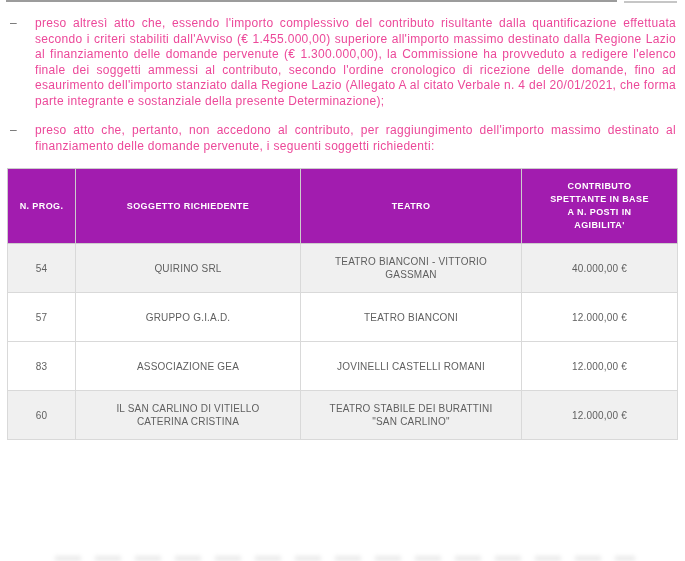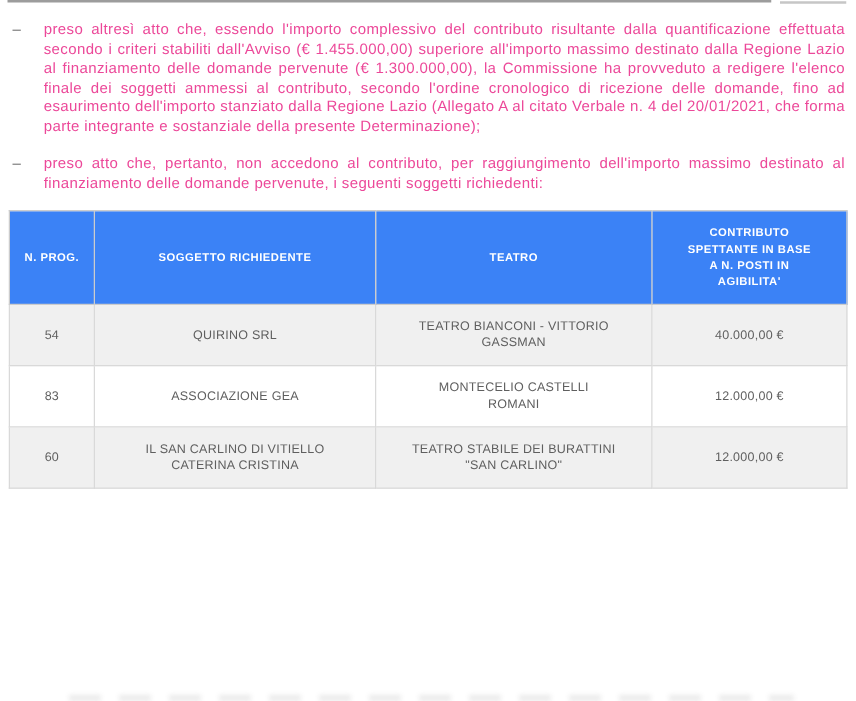--- a/index.html
+++ b/index.html
@@ -52,21 +52,21 @@
     table-layout: fixed;
     width: 670px;
     margin: 12px 0 0 -3px;
   }
   table.grants th, table.grants td {
     border: 1px solid #d9d9d9;
     text-align: center;
     vertical-align: middle;
   }
   table.grants thead th {
-    background: #3b82f6;
+    background: #a21caf;
     color: #ffffff;
     font-weight: bold;
     font-size: 9px;
     letter-spacing: 0.4px;
     height: 72px;
     line-height: 13px;
     border-color: #cccccc;
   }
   table.grants thead th .hwrap {
     display: inline-block;
@@ -131,23 +131,29 @@
       </tr>
     </thead>
     <tbody>
       <tr class="alt">
         <td>54</td>
         <td>QUIRINO SRL</td>
         <td class="cell-teatro">TEATRO BIANCONI - VITTORIO GASSMAN</td>
         <td>40.000,00 €</td>
       </tr>
       <tr>
+        <td>57</td>
+        <td>GRUPPO G.I.A.D.</td>
+        <td class="cell-teatro">TEATRO BIANCONI</td>
+        <td>12.000,00 €</td>
+      </tr>
+      <tr>
         <td>83</td>
         <td>ASSOCIAZIONE GEA</td>
-        <td class="cell-teatro">MONTECELIO CASTELLI ROMANI</td>
+        <td class="cell-teatro">JOVINELLI CASTELLI ROMANI</td>
         <td>12.000,00 €</td>
       </tr>
       <tr class="alt">
         <td>60</td>
         <td>IL SAN CARLINO DI VITIELLO CATERINA CRISTINA</td>
         <td class="cell-teatro">TEATRO STABILE DEI BURATTINI "SAN CARLINO"</td>
         <td>12.000,00 €</td>
       </tr>
     </tbody>
   </table>

